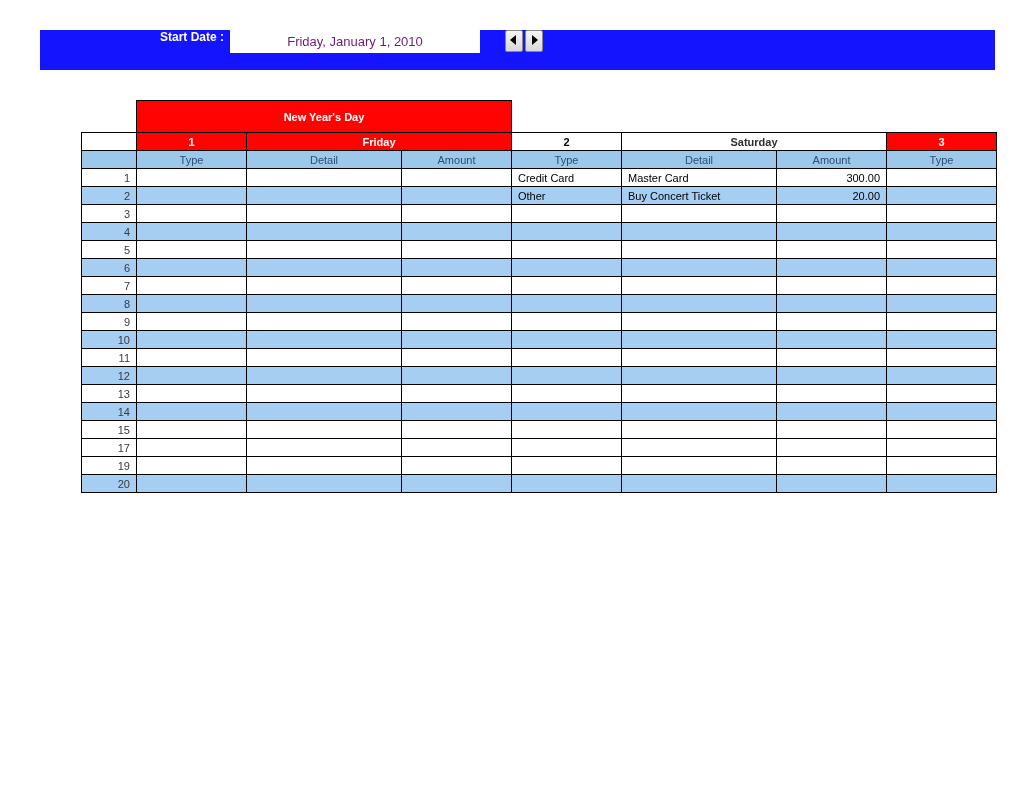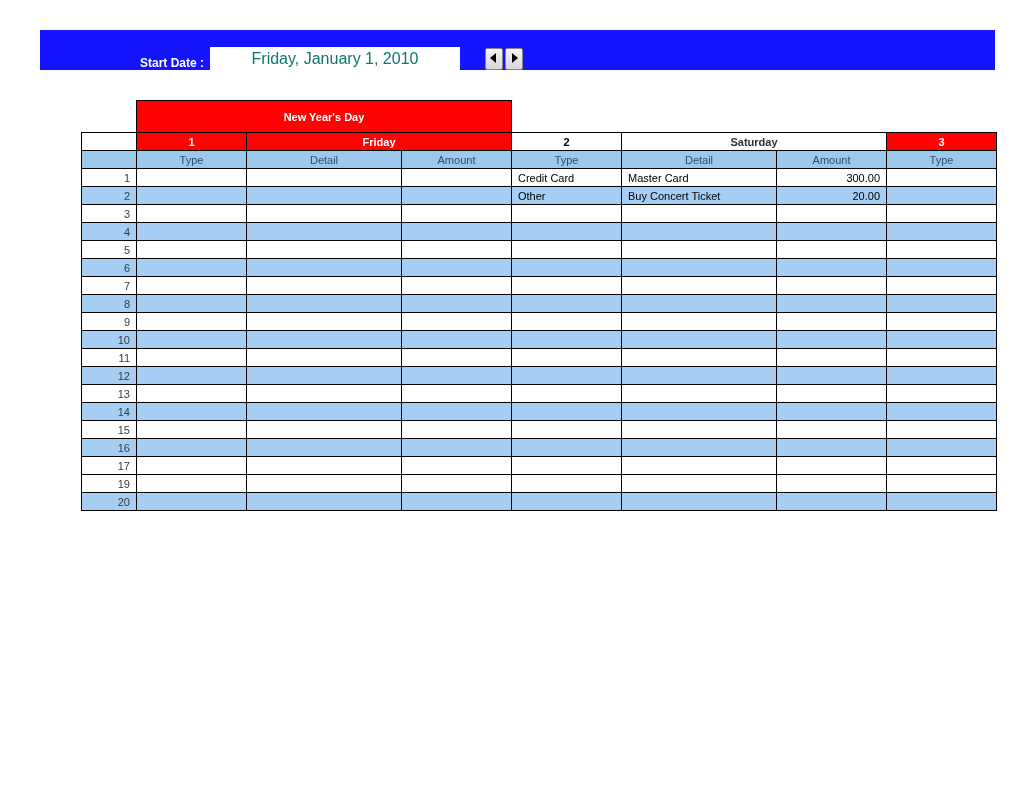--- a/index.html
+++ b/index.html
@@ -11,40 +11,41 @@
     background: #fff;
     width: 1035px;
   }
 
   
   .control-bar {
     margin: 30px 40px 0 40px;
     height: 40px;
     background: #1414ff;
     display: flex;
-    align-items: flex-end;
+    align-items: flex-start;
     color: #fff;
     font-weight: bold;
+    padding-left: 20px;
   }
   .control-bar .start-label {
     width: 170px;
     text-align: right;
     padding-right: 6px;
     font-size: 12px;
   }
   .control-bar .date-box {
     width: 250px;
     height: 23px;
     background: #fff;
-    color: #0f766e;
+    color: #701a75;
     display: flex;
     align-items: center;
     justify-content: center;
     font-weight: normal;
-    font-size: 16px;
+    font-size: 13px;
     padding: 0 8px;
   }
   .control-bar .spacer { width: 25px; }
   .nav-buttons {
     display: flex;
     gap: 2px;
   }
   .nav-btn {
     width: 18px;
     height: 22px;
@@ -363,30 +364,20 @@
         <tr class="body-row">
           <td class="rownum">15</td>
           <td class="val-left"></td>
           <td class="val-left"></td>
           <td class="val-right"></td>
           <td class="val-left"></td>
           <td class="val-left"></td>
           <td class="val-right"></td>
           <td class="val-left"></td>
         </tr>
-        <tr class="body-row alt">
-          <td class="rownum">16</td>
-          <td class="val-left"></td>
-          <td class="val-left"></td>
-          <td class="val-right"></td>
-          <td class="val-left"></td>
-          <td class="val-left"></td>
-          <td class="val-right"></td>
-          <td class="val-left"></td>
-        </tr>
         <tr class="body-row">
           <td class="rownum">17</td>
           <td class="val-left"></td>
           <td class="val-left"></td>
           <td class="val-right"></td>
           <td class="val-left"></td>
           <td class="val-left"></td>
           <td class="val-right"></td>
           <td class="val-left"></td>
         </tr>

